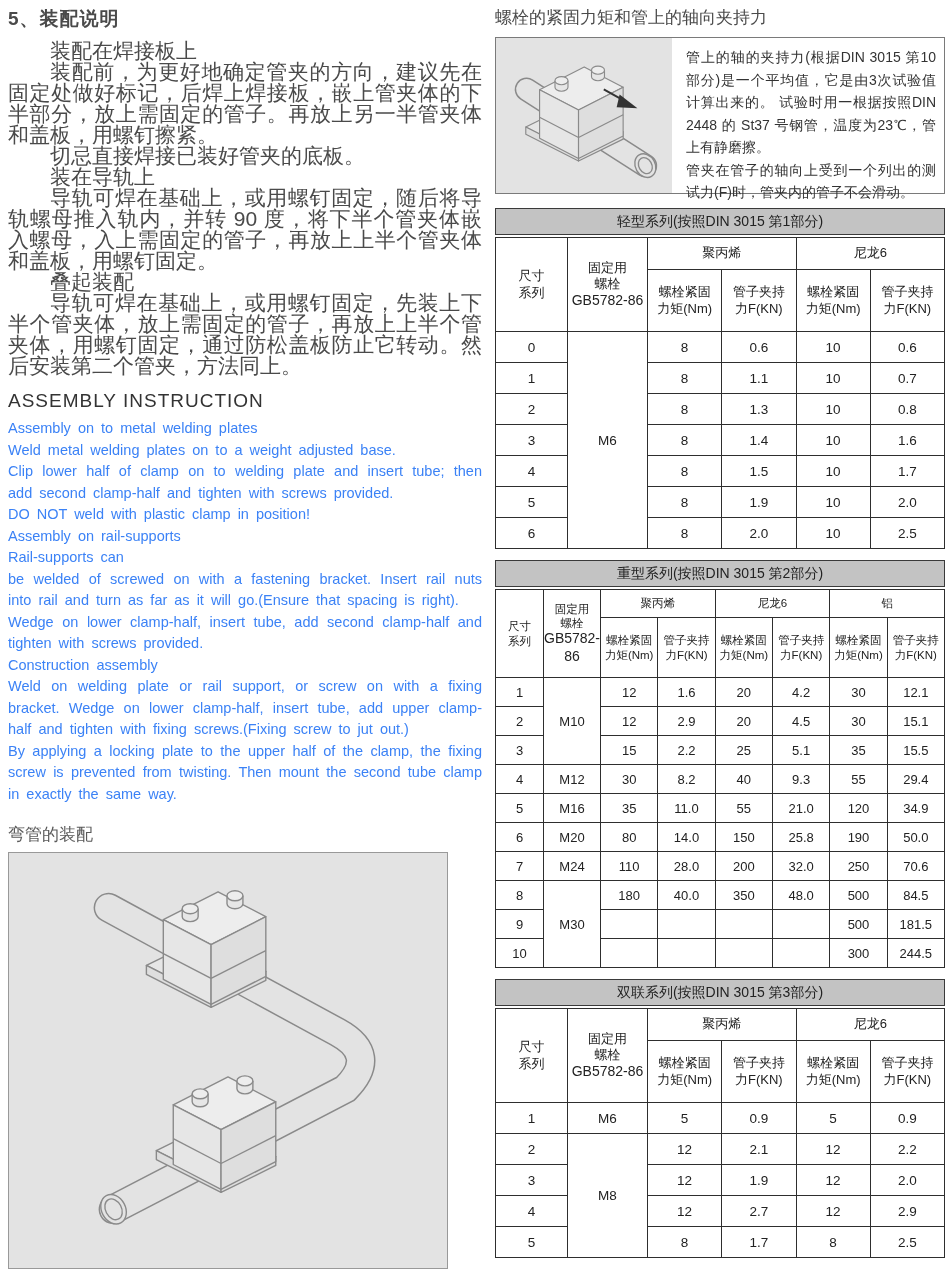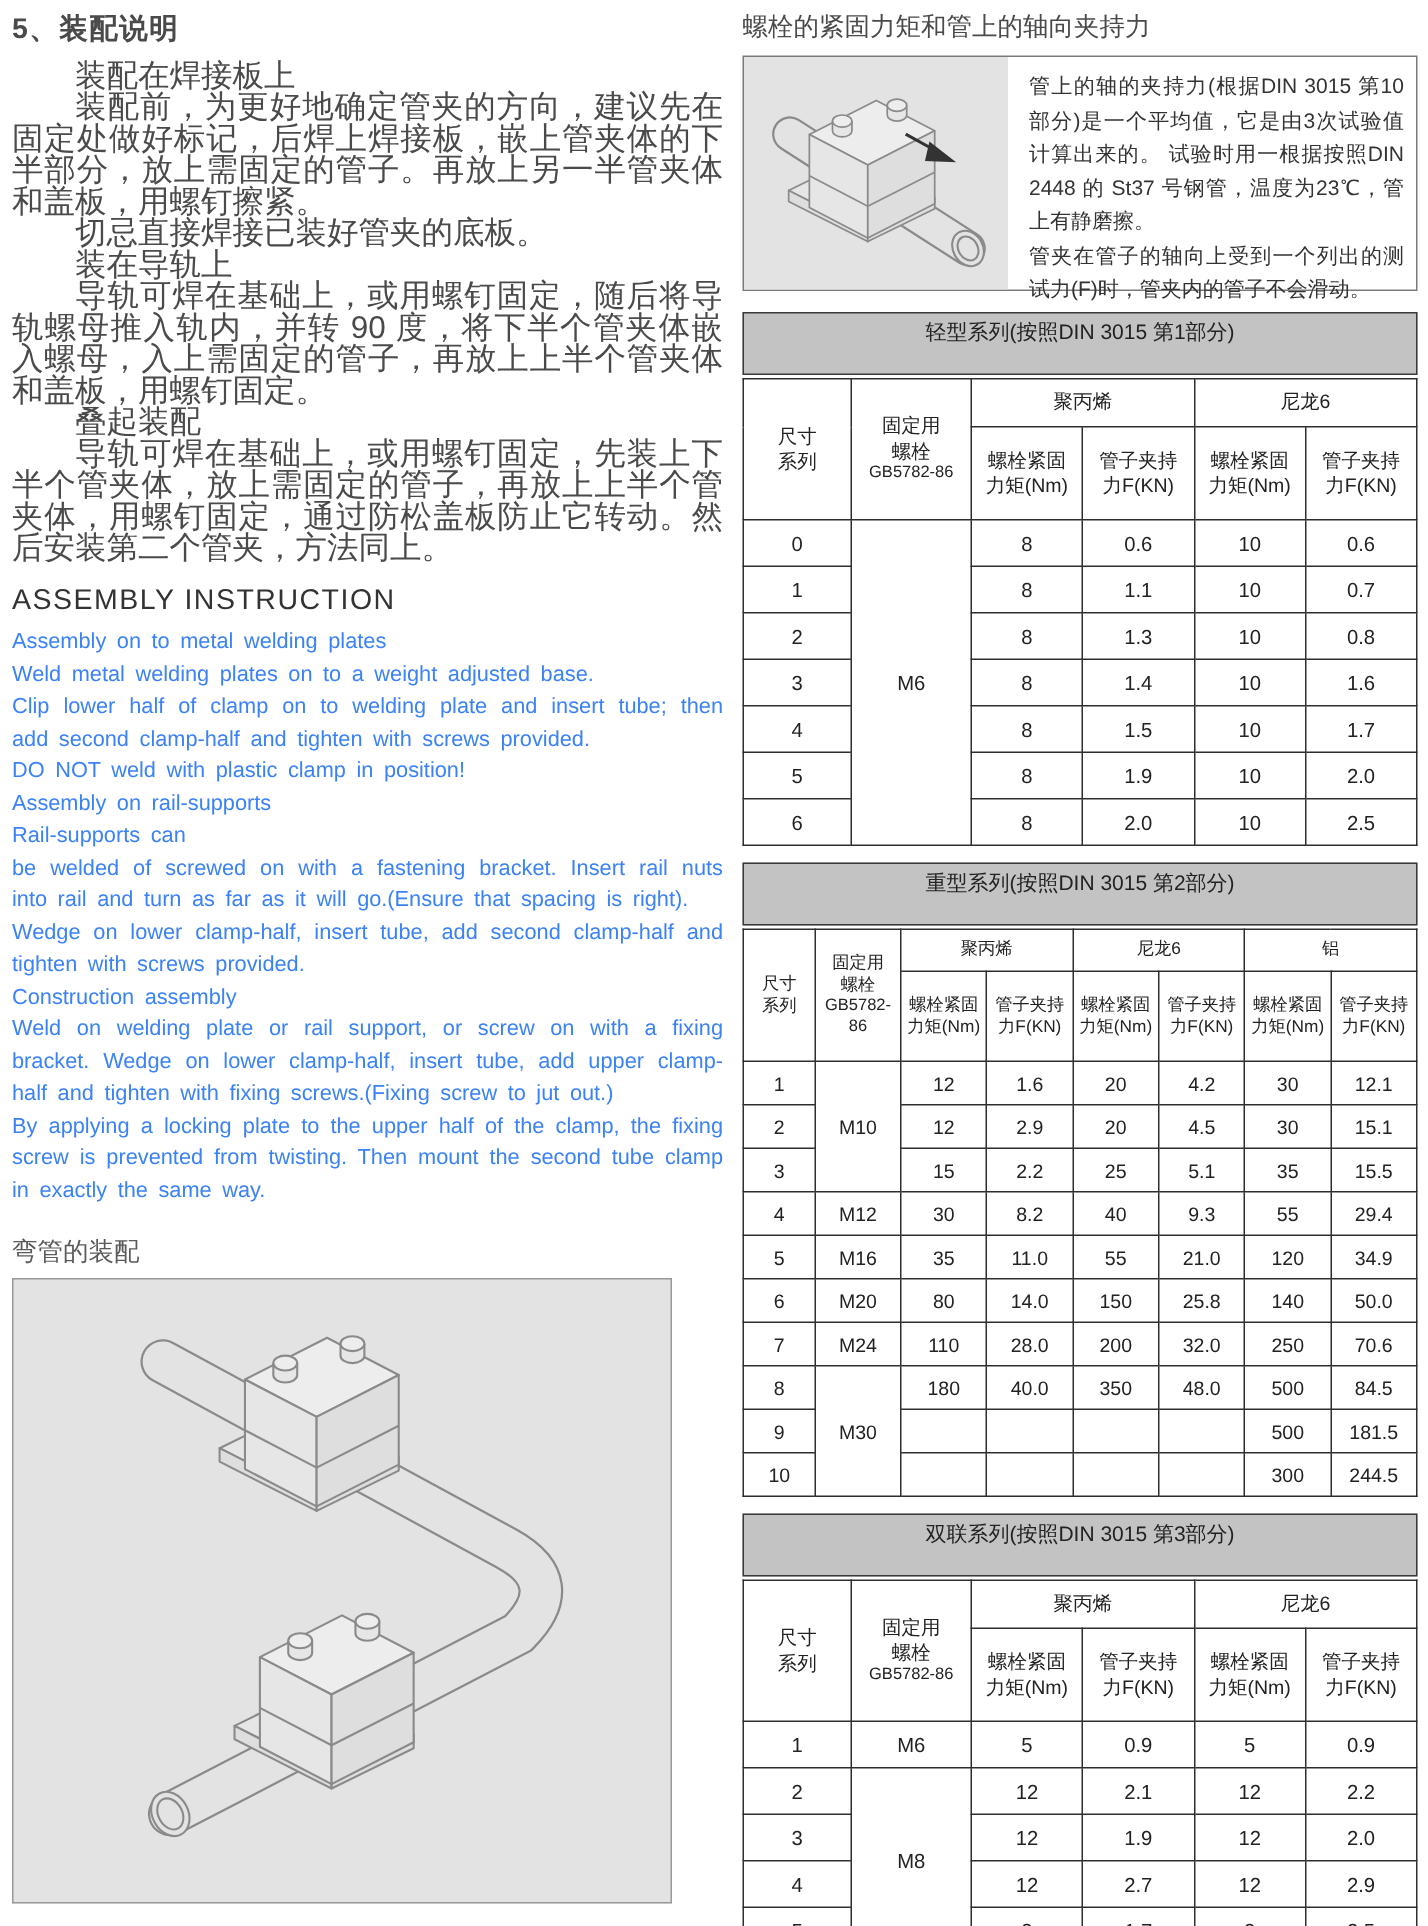--- a/index.html
+++ b/index.html
@@ -32,32 +32,32 @@
   .info-box { display:flex; border:1px solid #7a7a7a; height:157px; background:#fff; }
   .info-img  { width:176px; flex:none; background:#e3e3e3; }
   .info-text { flex:1; padding:8px 8px 0 14px; }
   .info-text p { font-size:14px; line-height:22.5px; text-align:justify; color:#333; }
 
   .tbl-wrap { margin-top:14px; }
   .tbl-wrap + .tbl-wrap { margin-top:11px; }
   .tbl-title {
     background:#c3c3c3;
     border:1px solid #3a3a3a;
-    height:42px; line-height:25px;
+    height:27px; line-height:25px;
     text-align:center;
     font-size:14px; color:#222;
     margin-bottom:2px;
   }
   table { border-collapse:collapse; width:100%; table-layout:fixed; }
   th,td { border:1px solid #2e2e2e; text-align:center; vertical-align:middle; padding:0; color:#222; }
   thead th { font-weight:normal; white-space:pre-line; font-size:13px; line-height:1.25; }
   thead .mat-row th { height:32px; }
   thead .sub-row th { height:62px; }
   tbody td { height:31px; font-size:13.5px; }
-  th .std { font-size:11px; display:block; }
+  th .std { font-size:14px; display:block; }
   col.c-size { width:72px; } col.c-bolt { width:80px; }
   table.t6 col.c-size { width:48px; } table.t6 col.c-bolt { width:57px; }
   table.t6 thead th { font-size:11.5px; }
   table.t6 thead .mat-row th { height:28px; }
   table.t6 thead .sub-row th { height:60px; }
   table.t6 tbody td { height:29px; font-size:13px; }
 
   svg .ln { fill:none; stroke:#8a8a8a; stroke-width:1.4; stroke-linejoin:round; }
   svg .f1 { fill:#ededed; } svg .f2 { fill:#e6e6e6; } svg .f3 { fill:#dedede; }
 </style>
@@ -348,21 +348,21 @@
               <td>120</td>
               <td>34.9</td>
             </tr>
             <tr>
               <td>6</td>
               <td rowspan="1">M20</td>
               <td>80</td>
               <td>14.0</td>
               <td>150</td>
               <td>25.8</td>
-              <td>140</td>
+              <td>190</td>
               <td>50.0</td>
             </tr>
             <tr>
               <td>7</td>
               <td rowspan="1">M24</td>
               <td>110</td>
               <td>28.0</td>
               <td>200</td>
               <td>32.0</td>
               <td>250</td>

